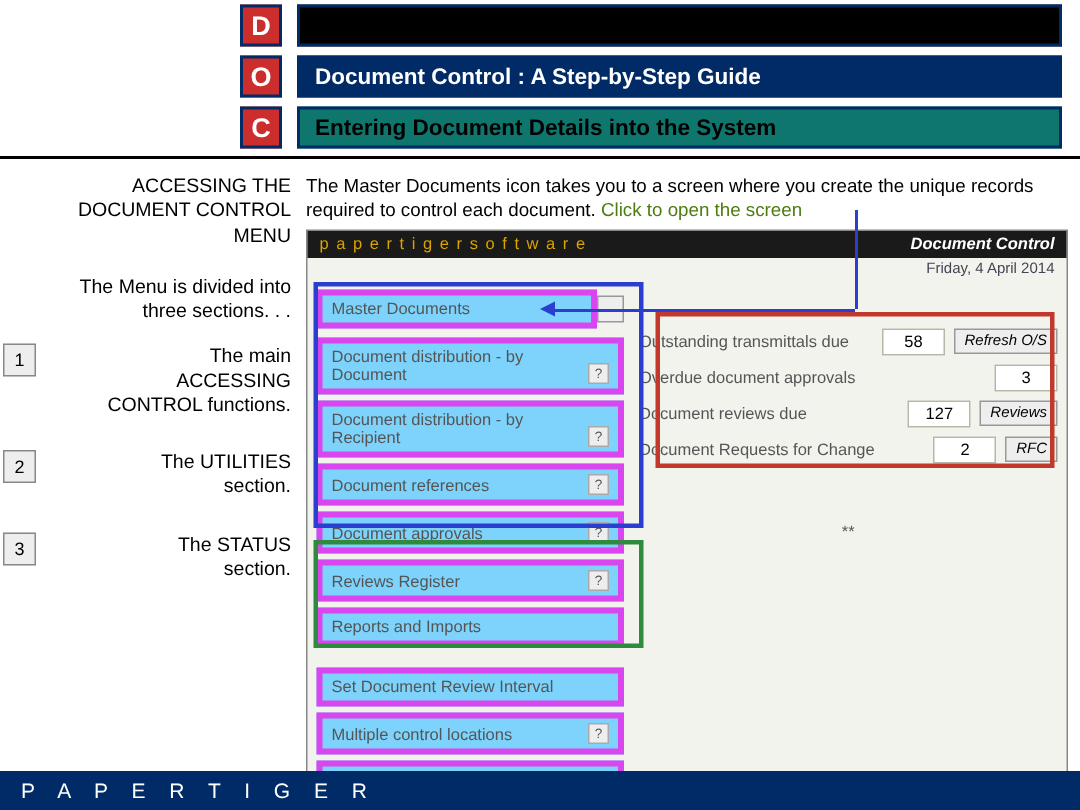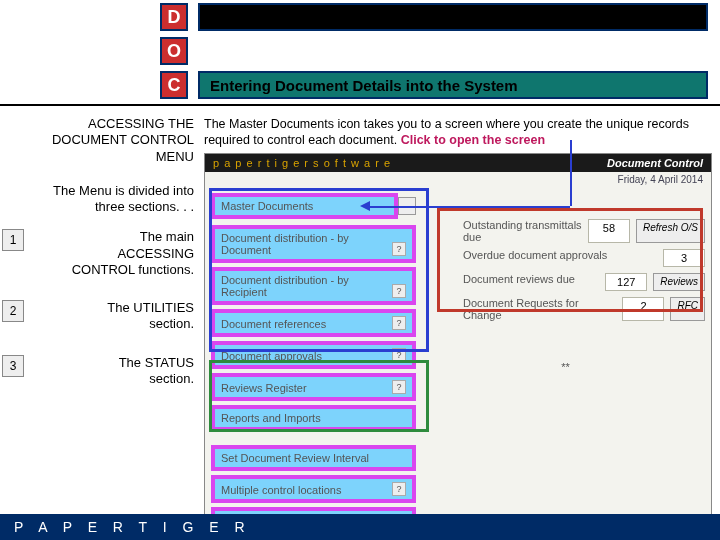--- a/index.html
+++ b/index.html
@@ -22,35 +22,35 @@
   .rightcol { flex: 1; padding: 4px 8px 0 4px; position: relative; }
 
   .sect-title { text-align: right; font-size: 13px; line-height: 1.25; margin-bottom: 18px; }
   .sect-sub { text-align: right; font-size: 13px; line-height: 1.25; margin-bottom: 14px; }
 
   .numrow { display: flex; margin-bottom: 22px; }
   .numbox { width: 22px; height: 22px; border: 1px solid #888; background: #eee; display: flex; align-items: center; justify-content: center; font-size: 12px; margin-left: -2px; }
   .numtxt { flex: 1; text-align: right; font-size: 13px; line-height: 1.25; padding-left: 10px; }
 
   .intro { font-size: 12.5px; line-height: 1.3; margin-bottom: 4px; }
-  .intro .lnk { color: #be185d; font-weight: bold; }
+  .intro .lnk { color: #4d7c0f; }
 
   
   .app { border: 1px solid #888; background: #f3f3ee; font-size: 11px; position: relative; }
   .app-title { background: #1a1a1a; color: #d9a300; padding: 3px 8px; font-size: 11px; display: flex; justify-content: space-between; letter-spacing:1px;}
   .app-title .r { color: #fff; font-style: italic; font-weight: bold; letter-spacing:0;}
   .app-body { display: flex; padding: 6px; gap: 10px; }
   .col-a { width: 205px; }
   .col-b { flex: 1; }
 
   .mi { border: 4px solid #d946ef; background: #7dd3fc; padding: 3px 6px; margin-bottom: 4px; display: flex; align-items: flex-end; justify-content: space-between; color:#555; }
   .mi .q { width: 14px; height: 14px; border: 1px solid #aaa; background: #eee; font-size: 9px; display: flex; align-items: center; justify-content: center; margin-left: 4px; }
   .mi .t { flex:1; }
 
-  .statrow { display: flex; margin-bottom: 6px; gap: 6px; padding-left: 37px; }
+  .statrow { display: flex; align-items: center; margin-bottom: 6px; gap: 6px; }
   .statrow .lbl { flex: 1; color:#555; }
   .statrow .val { width: 42px; border: 1px solid #b7b7a8; background: #fff; text-align: center; padding: 2px 0; }
   .statrow .btn { border: 1px solid #999; background: #eee; padding: 2px 6px; font-size: 10px; font-style: italic; }
 
   .spk { width: 18px; height: 18px; border: 1px solid #999; background: #eee; margin-left: auto; }
 
   
   .frame { position: absolute; border: 3px solid; pointer-events: none; }
   .frame.blue  { border-color: #2a3ed0; }
   .frame.green { border-color: #2e8b3d; }
@@ -66,20 +66,21 @@
 </head>
 <body>
 
 <div class="header">
   <div class="hrow">
     <div class="sq red">D</div>
     <div class="bar black"></div>
   </div>
   <div class="hrow">
     <div class="sq red">O</div>
+    <div class="bar navy">Document Control : A Step-by-Step Guide</div>
   </div>
   <div class="hrow">
     <div class="sq red">C</div>
     <div class="bar white">Entering Document Details into the System</div>
   </div>
 </div>
 
 <div class="hr"></div>
 
 <div class="main">

